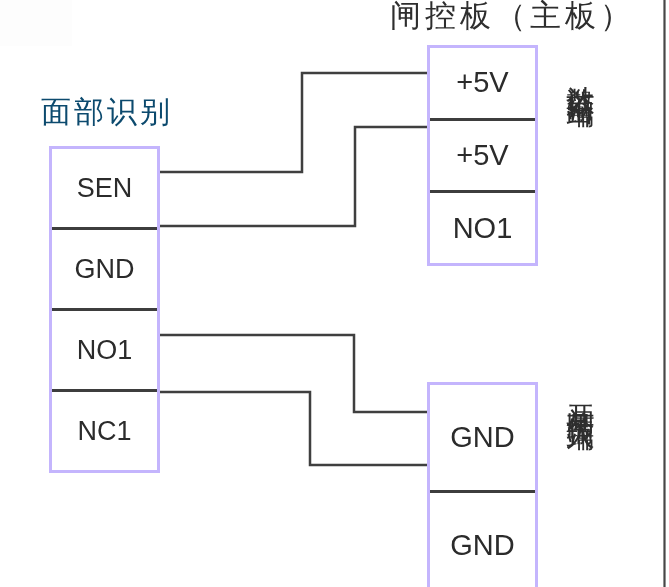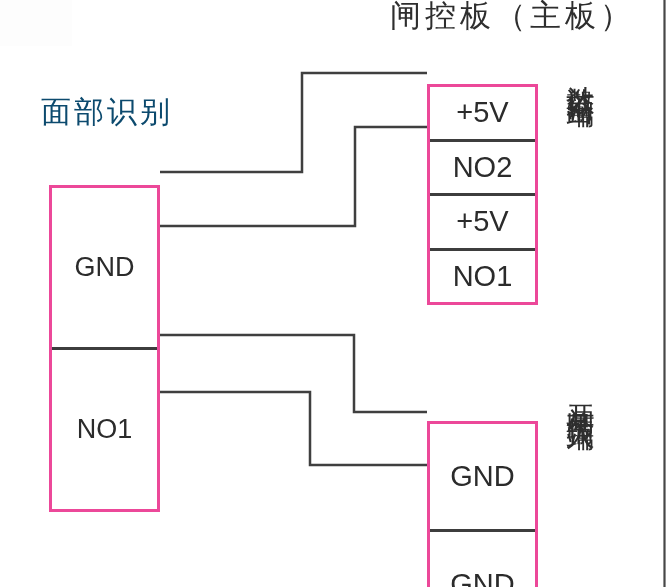--- a/index.html
+++ b/index.html
@@ -33,26 +33,25 @@
   .left-module-label {
     position: absolute;
     left: 41px; top: 92px;
     font-size: 30px;
     letter-spacing: 3px;
     color: #0c4a6e;
     white-space: nowrap;
   }
   .tblock {
     position: absolute;
-    border: 3px solid #ec4899;
+    border: 3px solid #c4b5fd;
     background: #ffffff;
     display: flex;
     flex-direction: column;
     box-sizing: border-box;
-    margin-top: 39px;
   }
   .tblock .cell {
     flex: 1 1 0;
     display: flex;
     align-items: center;
     justify-content: center;
     border-bottom: 3px solid #3d3d3d;
     color: #2b2b2b;
   }
   .tblock .cell:last-child { border-bottom: none; }
@@ -102,27 +101,28 @@
 
 <div class="canvas">
 
   <div class="corner-artifact"></div>
 
   <div class="diagram-title">闸控板（主板）</div>
 
   <div class="left-module-label">面部识别</div>
 
   <div class="tblock left-block">
+    <div class="cell">SEN</div>
     <div class="cell">GND</div>
     <div class="cell">NO1</div>
+    <div class="cell">NC1</div>
   </div>
 
   <div class="tblock tr-block">
     <div class="cell">+5V</div>
-    <div class="cell">NO2</div>
     <div class="cell">+5V</div>
     <div class="cell">NO1</div>
   </div>
 
   <div class="tblock br-block">
     <div class="cell">GND</div>
     <div class="cell">GND</div>
   </div>
 
   <div class="vlabel counter">计数器输出端</div>

